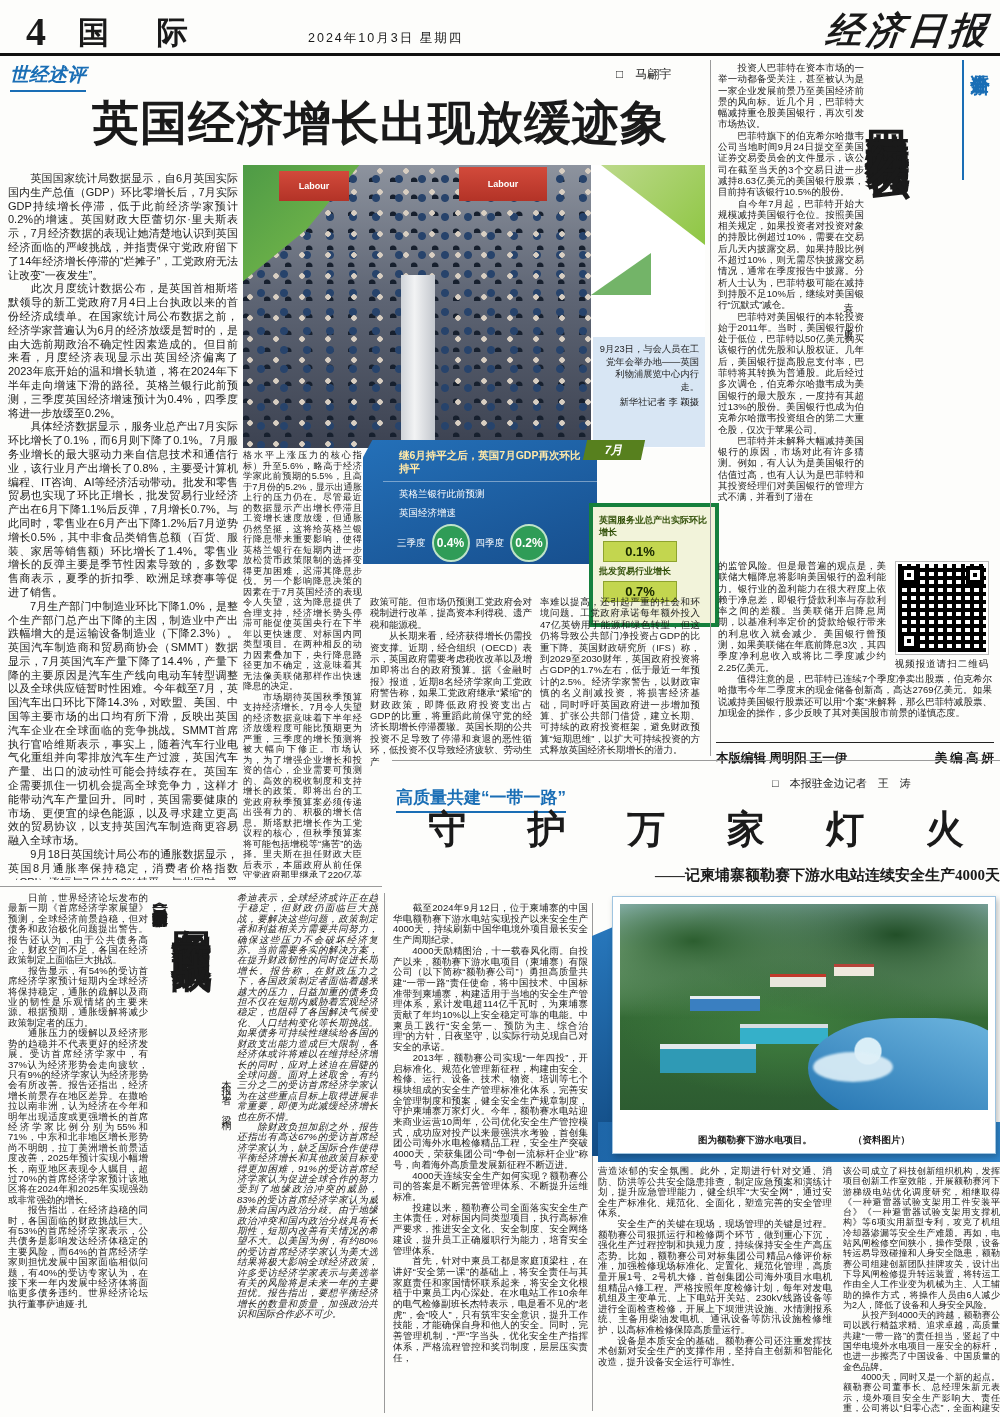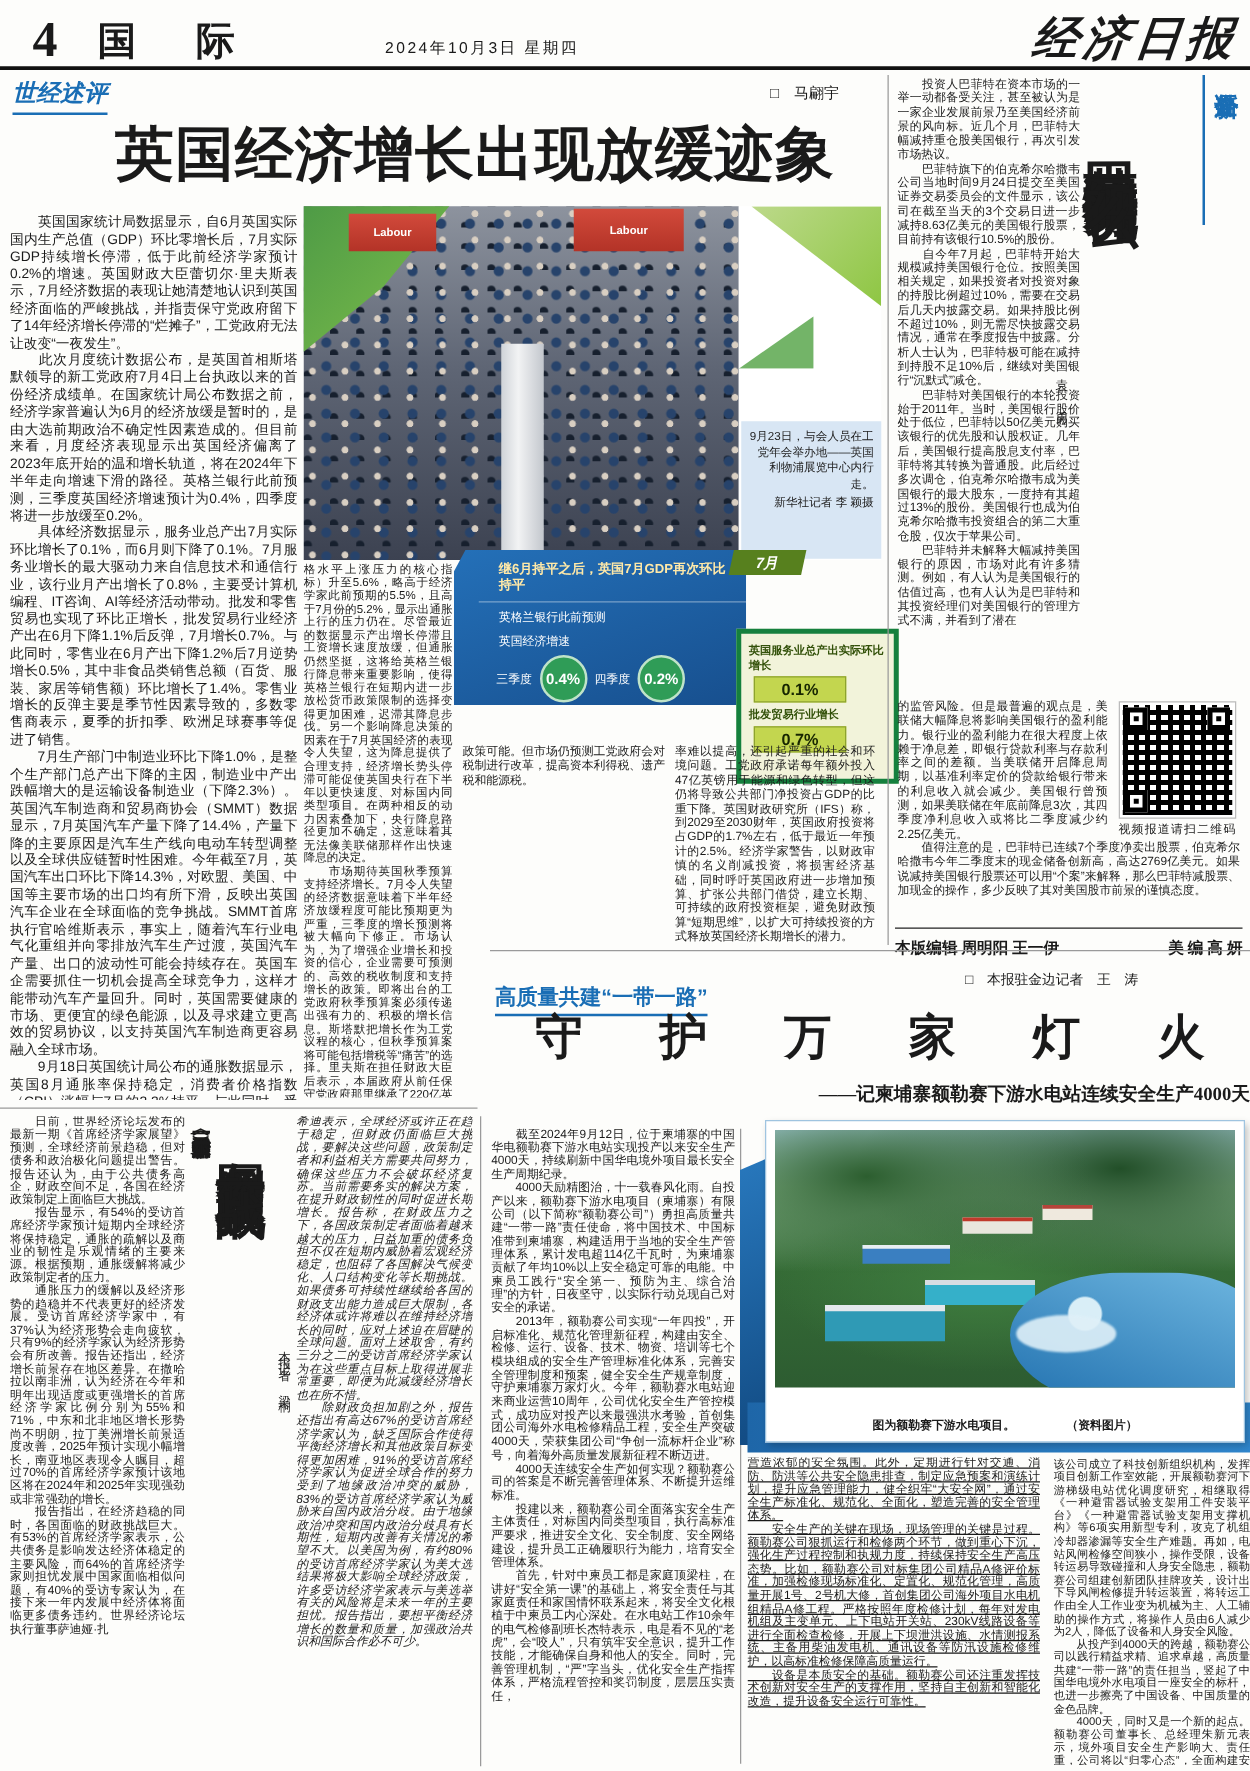--- a/index.html
+++ b/index.html
@@ -92,21 +92,21 @@
   .fm-title{position:absolute;left:172px;top:898px;height:512px;font-size:40px;font-weight:900;line-height:1;letter-spacing:2px;}
   .fm-byline{position:absolute;left:219px;top:1072px;height:150px;font-size:10px;letter-spacing:5px;}
   
   .hy-kicker{position:absolute;left:396px;top:786px;font-size:17px;}
   .hy-byline{position:absolute;left:772px;top:776px;font-size:11px;}
   .hy-title{position:absolute;left:392px;top:804px;width:608px;text-align:center;font-size:38px;font-weight:900;
             letter-spacing:26px;font-family:"Liberation Serif",serif;text-indent:26px;}
   .hy-sub{position:absolute;left:392px;top:866px;width:608px;text-align:right;font-size:15px;font-weight:bold;
           font-family:"Liberation Serif",serif;}
   .hy-col1{left:393px;top:903px;width:195px;height:508px;font-size:9.5px;line-height:10.7px;}
-  .hy-col2{left:598px;top:1166px;width:234px;height:246px;font-size:9.5px;line-height:10.6px;text-decoration:underline;}
+  .hy-col2{left:598px;top:1166px;width:234px;height:246px;font-size:9.5px;line-height:10.6px;}
   .hy-col3{left:843px;top:1166px;width:157px;height:246px;font-size:9px;line-height:10.3px;}
   .hy-photo-wrap{position:absolute;left:598px;top:896px;width:402px;height:264px;}
   .hy-backing{position:absolute;left:-6px;top:10px;width:70px;height:250px;background:linear-gradient(160deg,#2a7cc2,#10477e);
               clip-path:polygon(0 12%,100% 0,100% 100%,0 100%);}
   .hy-backing2{position:absolute;left:0;bottom:-2px;width:402px;height:40px;background:linear-gradient(90deg,#1e66a8,#2f86cc);}
   .hy-frame{position:absolute;left:14px;top:0;width:384px;height:258px;background:#fff;border:1px solid #9fc4e0;
             box-shadow:2px 3px 6px rgba(0,0,0,.25);padding:7px;box-sizing:border-box;}
   .hy-photo{position:relative;width:100%;height:206px;overflow:hidden;
             background:
               radial-gradient(ellipse 70% 55% at 20% 18%,#2c5e2f 0%,transparent 70%),
@@ -183,20 +183,21 @@
       <div class="chip">0.7%</div>
     </div>
   </div>
 
   <div class="col uk-col2">
       <p>格水平上涨压力的核心指标）升至5.6%，略高于经济学家此前预期的5.5%，且高于7月份的5.2%，显示出通胀上行的压力仍在。尽管最近的数据显示产出增长停滞且工资增长速度放缓，但通胀仍然坚挺，这将给英格兰银行降息带来重要影响，使得英格兰银行在短期内进一步放松货币政策限制的选择变得更加困难，迟滞其降息步伐。另一个影响降息决策的因素在于7月英国经济的表现令人失望，这为降息提供了合理支持，经济增长势头停滞可能促使英国央行在下半年以更快速度、对标国内同类型项目。在两种相反的动力因素叠加下，央行降息路径更加不确定，这意味着其无法像美联储那样作出快速降息的决定。</p>
       <p>　　市场期待英国秋季预算支持经济增长。7月令人失望的经济数据意味着下半年经济放缓程度可能比预期更为严重，三季度的增长预测将被大幅向下修正。市场认为，为了增强企业增长和投资的信心，企业需要可预测的、高效的税收制度和支持增长的政策。即将出台的工党政府秋季预算案必须传递出强有力的、积极的增长信息。斯塔默把增长作为工党议程的核心，但秋季预算案将可能包括增税等“痛苦”的选择。里夫斯在担任财政大臣后表示，本届政府从前任保守党政府那里继承了220亿英镑的公共财政赤字。随着秋季预算案的临近，加税的前景使得消费者愈加不安，消费者对下半年支出变得更加谨慎。虽然斯塔默近期坚称下个月的预算案不会包含任何抑制经济增长的措施，并将稳定公共财政状况视为经济增长的先决条件，同时排除了提高增值税、所得税和国民保险费用标准的</p>
     </div>
   <div class="col uk-col3">
       <p>政策可能。但市场仍预测工党政府会对税制进行改革，提高资本利得税、遗产税和能源税。</p>
+      <p>　　从长期来看，经济获得增长仍需投资支撑。近期，经合组织（OECD）表示，英国政府需要考虑税收改革以及增加即将出台的政府预算。据《金融时报》报道，近期8名经济学家向工党政府警告称，如果工党政府继承“紧缩”的财政政策，即降低政府投资支出占GDP的比重，将重蹈此前保守党的经济长期增长停滞覆辙。英国长期的公共投资不足导致了停滞和衰退的恶性循环，低投资不仅导致经济疲软、劳动生产</p>
     </div>
   <div class="col uk-col4">
       <p>率难以提高，还引起严重的社会和环境问题。工党政府承诺每年额外投入47亿英镑用于能源和绿色转型，但这仍将导致公共部门净投资占GDP的比重下降。英国财政研究所（IFS）称，到2029至2030财年，英国政府投资将占GDP的1.7%左右，低于最近一年预计的2.5%。经济学家警告，以财政审慎的名义削减投资，将损害经济基础，同时呼吁英国政府进一步增加预算、扩张公共部门借贷，建立长期、可持续的政府投资框架，避免财政预算“短期思维”，以扩大可持续投资的方式释放英国经济长期增长的潜力。</p>
     </div>
 
   <div class="vrule" style="left:710px;top:60px;height:696px;"></div>
 
   <div class="bf-label vert">外企新语</div>
   <div class="bf-title vert">巴菲特减持美国银行说明什么</div>
   <div class="bf-author vert">袁　勇</div>

